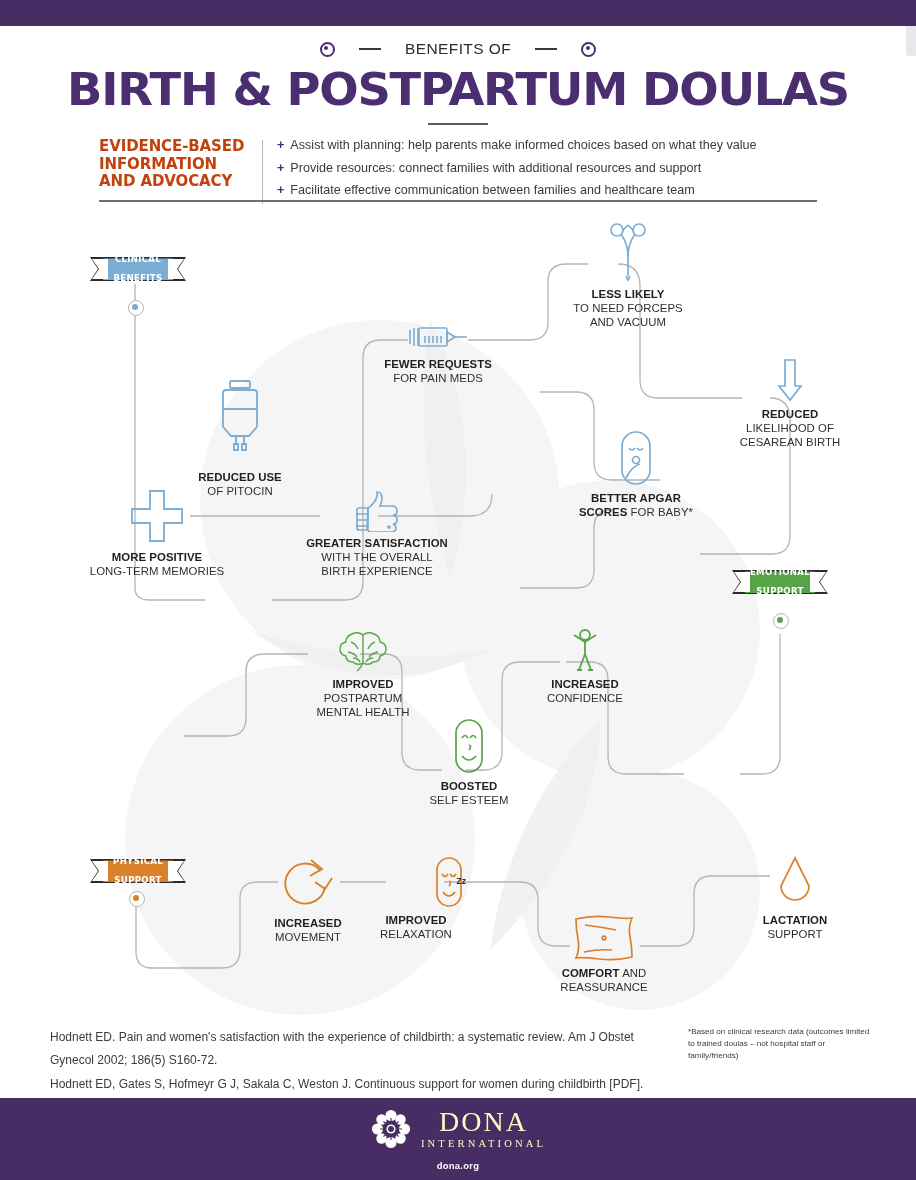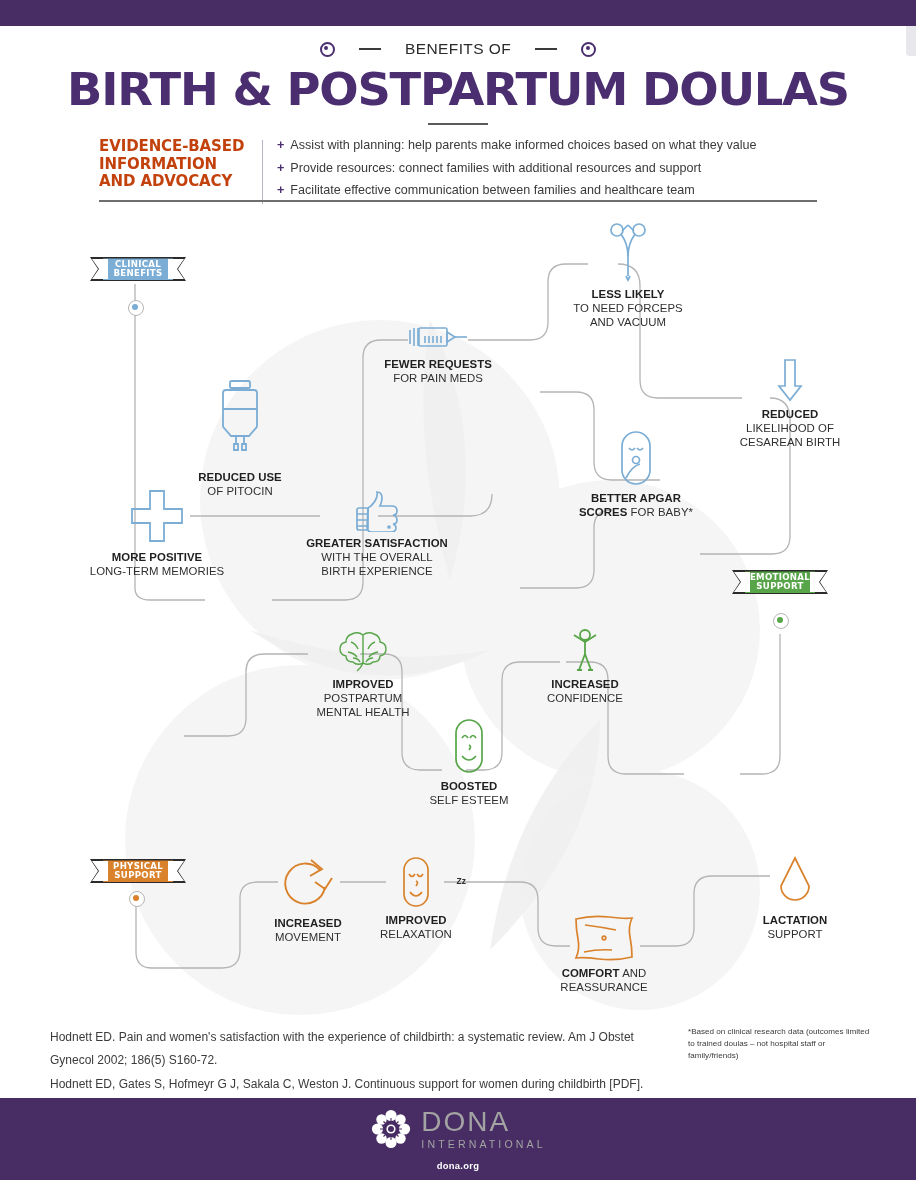--- a/index.html
+++ b/index.html
@@ -45,39 +45,39 @@
   
   .flow{position:absolute;left:0;top:0;width:916px;height:1180px;z-index:1;}
   .node{position:absolute;z-index:3;text-align:center;}
   .node .lbl{font-size:11.4px;line-height:1.24;color:#2f2f2f;letter-spacing:.05px;white-space:nowrap;}
   .node .lbl b{font-weight:bold;color:#1f1f1f;}
   .node .ico{display:flex;justify-content:center;align-items:flex-end;}
 
   
   .ribbon{position:absolute;z-index:4;width:100px;height:28px;}
   .ribbon .rtext{position:absolute;left:0;top:0;width:100px;height:28px;
-    display:flex;flex-direction:column;align-items:center;justify-content:center;
+    display:flex;flex-direction:column;align-items:center;justify-content:space-between;
     color:#fff;font-weight:bold;font-size:8.6px;line-height:1.1;letter-spacing:.3px;
     font-family:"DejaVu Sans", sans-serif;text-align:center;}
 
   .endcap{position:absolute;z-index:4;width:14px;height:14px;border-radius:50%;
     background:#fff;border:1.4px solid #b5b5b5;}
   .endcap::after{content:"";position:absolute;left:3px;top:3px;width:6px;height:6px;border-radius:50%;}
 
   
   .foot{position:absolute;left:0;top:1022px;width:916px;z-index:3;}
   .foot-left{position:absolute;left:50px;top:4px;width:620px;
     font-size:12px;line-height:1.95;color:#3b3b3b;}
   .foot-right{position:absolute;left:688px;top:4px;width:185px;
     font-size:8.1px;line-height:1.5;color:#3b3b3b;}
 
   
   .footer{position:absolute;left:0;top:1098px;width:916px;height:82px;background:#472d63;z-index:3;}
   .logo-wrap{position:absolute;left:0;top:10px;width:916px;display:flex;align-items:center;justify-content:center;gap:9px;}
-  .logo-text{color:#a3a3a3;text-align:left;font-family:Liberation Sans, sans-serif;}
+  .logo-text{color:#fef9c3;text-align:center;font-family:Liberation Serif, serif;}
   .logo-main{font-size:28px;letter-spacing:2px;line-height:1;font-weight:normal;}
   .logo-sub{font-size:10.6px;letter-spacing:3.1px;line-height:1.2;margin-top:2px;}
   .logo-url{position:absolute;left:0;top:62px;width:916px;text-align:center;
     color:#fff;font-size:9.4px;font-weight:bold;letter-spacing:.3px;}
   .scrollnub{position:absolute;right:0;top:26px;width:10px;height:30px;background:#e8e8ec;z-index:6;border-radius:0 0 0 4px;}
 </style>
 </head>
 <body>
 
 <div class="page">
@@ -380,21 +380,21 @@
         <path d="M52 22 l-7 11 l-10 -7"></path>
       </svg>
     </div>
     <div class="lbl" style="margin-top:4px;">
       <div><b>INCREASED</b></div>
       <div>MOVEMENT</div>
     </div>
   </div>
 
   <div class="node" style="left:368px;top:856px;width:96px;">
-    <div class="ico" style="position:relative;">
+    <div class="ico" style="position:relative;justify-content:flex-end;">
       <svg width="30" height="52" viewBox="0 0 30 52" fill="none" stroke="#d9822b" stroke-width="1.7">
         <rect x="3" y="2" width="24" height="48" rx="12"></rect>
         <path d="M8 18 q3 5 6 0 M16 18 q3 5 6 0"></path>
         <path d="M15 25 q3 1 0 5"></path>
         <path d="M9 36 q6 8 12 0"></path>
       </svg>
       <span style="position:absolute;right:-2px;top:20px;font-size:8.5px;font-weight:bold;color:#2f2f2f;">Zz</span>
     </div>
     <div class="lbl" style="margin-top:5px;">
       <div><b>IMPROVED</b></div>

